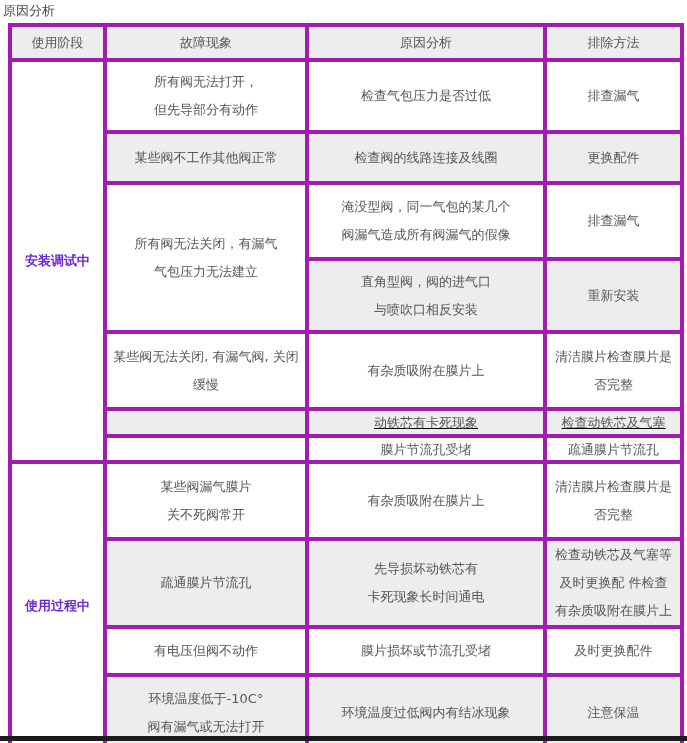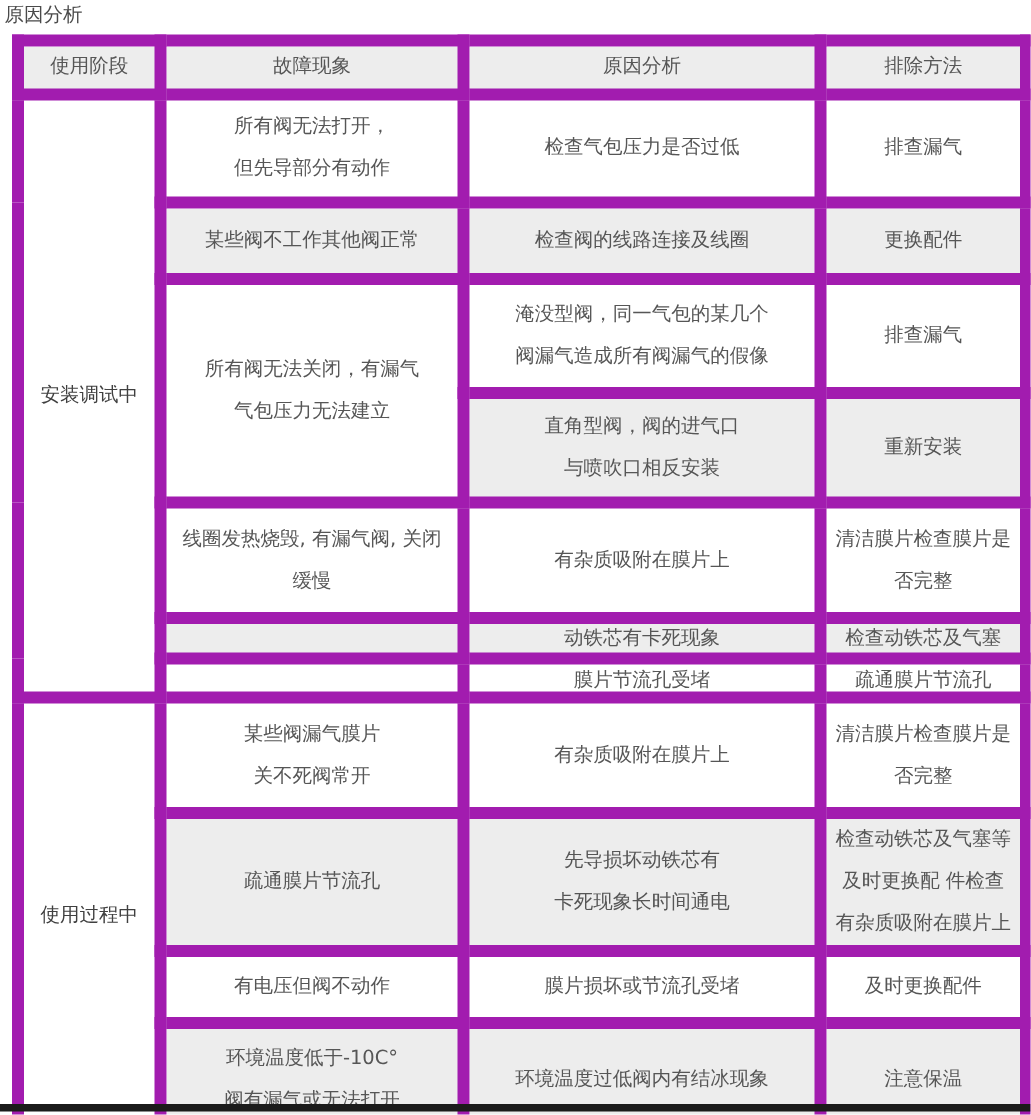--- a/index.html
+++ b/index.html
@@ -22,49 +22,49 @@
     border-collapse: collapse;
     table-layout: fixed;
     width: 672px;
     margin-left: 8px;
   }
   table.troubleshooting col.c1 { width: 95px; }
   table.troubleshooting col.c2 { width: 202px; }
   table.troubleshooting col.c3 { width: 238px; }
   table.troubleshooting col.c4 { width: 137px; }
   th, td {
-    border: 8px solid #a21caf;
+    border: 4px solid #a21caf;
     text-align: center;
     vertical-align: middle;
     font-size: 13px;
     font-weight: normal;
     color: #565656;
     line-height: 28px;
     white-space: pre-line;
     padding: 0 3px;
     overflow: hidden;
   }
   thead tr { height: 35px; }
   thead th { background: #ededed; }
   td.stage-cell {
-    font-weight: normal;
-    color: #404040;
+    font-weight: bold;
+    color: #6d28d9;
     background: #ffffff;
     line-height: 20px;
   }
   tbody.section tr:nth-child(even) td:not(.stage-cell) { background: #ededed; }
   tbody.section tr:nth-child(odd)  td:not(.stage-cell) { background: #ffffff; }
 
   
   tbody.section-0 tr:nth-child(1) { height: 72px; }
   tbody.section-0 tr:nth-child(2) { height: 51px; }
   tbody.section-0 tr:nth-child(3) { height: 76px; }
   tbody.section-0 tr:nth-child(4) { height: 73px; }
   tbody.section-0 tr:nth-child(5) { height: 77px; }
-  tbody.section-0 tr:nth-child(6) { height: 27px; }
+  tbody.section-0 tr:nth-child(6) { height: 27px; text-decoration: underline; }
   tbody.section-0 tr:nth-child(7) { height: 26px; font-family: Liberation Serif, serif; }
   tbody.section-0 tr:nth-child(6) td,
   tbody.section-0 tr:nth-child(7) td { line-height: 17px; }
   tbody.section-1 tr:nth-child(1) { height: 77px; }
   tbody.section-1 tr:nth-child(2) { height: 75px; }
   tbody.section-1 tr:nth-child(3) { height: 48px; }
   tbody.section-1 tr:nth-child(4) { height: 75px; }
 
   .bottom-bar {
     position: absolute;
@@ -114,21 +114,21 @@
         <td>淹没型阀，同一气包的某几个
 阀漏气造成所有阀漏气的假像</td>
         <td>排查漏气</td>
       </tr>
       <tr>
         <td>直角型阀，阀的进气口
 与喷吹口相反安装</td>
         <td>重新安装</td>
       </tr>
       <tr>
-        <td>线圈发热烧毁, 有漏气阀, 关闭
+        <td>某些阀无法关闭, 有漏气阀, 关闭
 缓慢</td>
         <td>有杂质吸附在膜片上</td>
         <td>清洁膜片检查膜片是
 否完整</td>
       </tr>
       <tr>
         <td></td>
         <td>动铁芯有卡死现象</td>
         <td>检查动铁芯及气塞</td>
       </tr>

